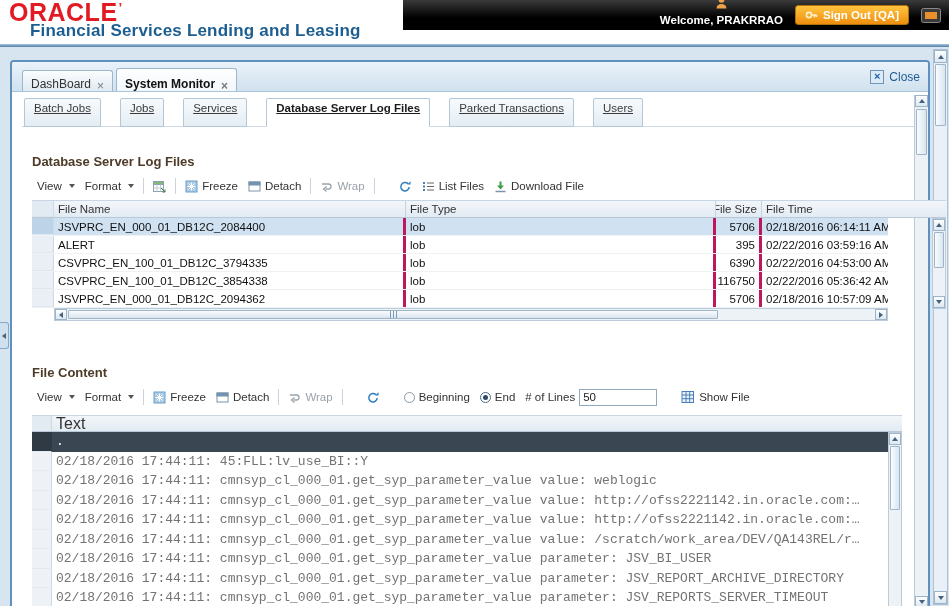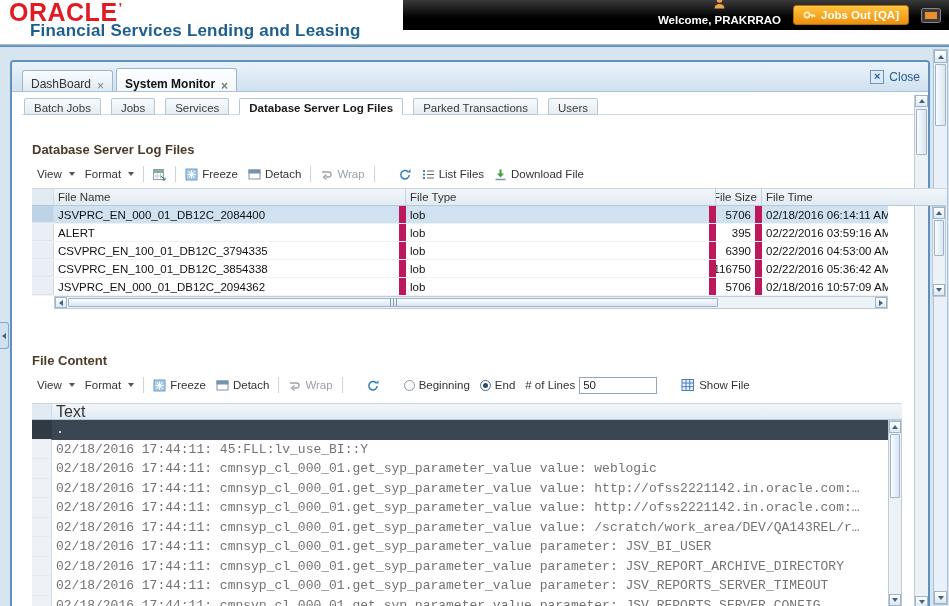--- a/index.html
+++ b/index.html
@@ -65,40 +65,40 @@
   .close-label { color:#1f5c94; font-size:12px; }
 
   .content { position:absolute; top:31px; left:0; right:0; bottom:0; background:#fff; }
   .content-scroll { position:absolute; top:2px; right:0; bottom:0; width:14px; background:#edf2f7; border-left:1px solid #bccbd9; }
   .content-scroll .up { top:0; left:0; width:13px; height:12px; }
   .content-scroll .down { bottom:0; left:0; width:13px; height:12px; }
   .content-scroll .sb-thumb { top:14px; left:1px; width:11px; height:46px; }
 
   
   .subtabs { display:flex; margin:4px 0 0 10px; border-bottom:1px solid #cdd9e5; padding-left:2px; }
-  .subtab { padding:3px 9px 0; border:1px solid #b4c7d7; margin-right:10px; position:relative; top:1px;
-            background:linear-gradient(#f7fafc,#e4edf4); color:#3a3a3a; font-size:11.5px; border-radius:2px 2px 0 0; }
+  .subtab { padding:3px 9px 12px; border:1px solid #b4c7d7; margin-right:19px; position:relative; top:1px;
+            background:linear-gradient(#f7fafc,#e4edf4); color:#3a3a3a; font-size:11.5px; border-radius:2px 2px 0 0;text-decoration:underline; }
   .subtab.active { background:#fff; font-weight:bold; color:#1a1a1a; border-bottom:1px solid #fff; }
 
   
   .section-title { margin:27px 0 0 20px; font-size:13px; font-weight:bold; color:#4d3b28; }
   .section-title.second { margin-top:44px; }
 
   .toolbar { display:flex; align-items:center; height:24px; margin:5px 0 2px 20px; font-size:11.5px; color:#333; }
   .tb-item { display:flex; align-items:center; gap:4px; padding:2px 5px; border-radius:2px; }
   .tb-item.disabled { color:#9aa2ab; }
   .tb-sep { width:1px; height:16px; background:#c9d4de; margin:0 4px; }
   .tb-gap { width:14px; }
 
   
   .grid { position:relative; margin-left:20px; width:914px; border-top:1px solid #c8d6e3; font-size:11.5px; }
   .grid-header { display:flex; height:17px; background:linear-gradient(#f2f6fa,#e2ebf3);
                  border-bottom:1px solid #b9c9d8; color:#333; align-items:center; }
   .hcol { border-right:1px solid #c3d2e0; padding:0 4px; overflow:hidden; white-space:nowrap; height:100%; display:flex; align-items:center; }
-  .col { border-right:7px solid #be185d; padding:0 4px; overflow:hidden; white-space:nowrap; height:100%; display:flex; align-items:center; }
+  .col { border-right:3px solid #be185d; padding:0 4px; overflow:hidden; white-space:nowrap; height:100%; display:flex; align-items:center; }
   .gutter { width:22px; flex:0 0 22px; align-self:stretch; background:#e9eff5; border-right:1px solid #cfdae4; border-bottom:1px solid #dfe6ee; }
   .c-name { width:352px; flex:0 0 352px; }
   .c-type { width:310px; flex:0 0 310px; }
   .c-size { width:46px; flex:0 0 46px; justify-content:flex-end; }
   .c-time { flex:1; border-right:none; }
   .rows1 { width:856px; }
   .grid-row { display:flex; height:18px; align-items:stretch; color:#111; background:#fff; border-bottom:1px solid #eef2f6; }
   .grid-row.selected { background:#d0e1f1; }
   .grid-row.selected .gutter { background:#bcd3e8; }
 
@@ -157,21 +157,21 @@
         <span>Welcome, PRAKRRAO</span>
         <span class="tri-down-w"></span>
       </div>
       <div class="signout-btn">
         <span class="icon">
           <svg width="13" height="12">
               <circle cx="4" cy="6" r="2.6" fill="none" stroke="#fff2c8" stroke-width="1.6"></circle>
               <path d="M6.5 6 h5 M9.5 6 v2.5 M11.5 6 v2" stroke="#fff2c8" stroke-width="1.4" fill="none"></path>
             </svg>
         </span>
-        <span>Jobs Out [QA]</span>
+        <span>Sign Out [QA]</span>
       </div>
       <span class="icon mini-icon">
         <svg width="20" height="15">
             <rect x="0.5" y="0.5" width="19" height="14" rx="2" fill="#3a3a3a" stroke="#888"></rect>
             <rect x="4" y="4" width="12" height="7" fill="#e8902c"></rect>
           </svg>
       </span>
     </div>
   </div>
   <div class="header-rule"></div>

